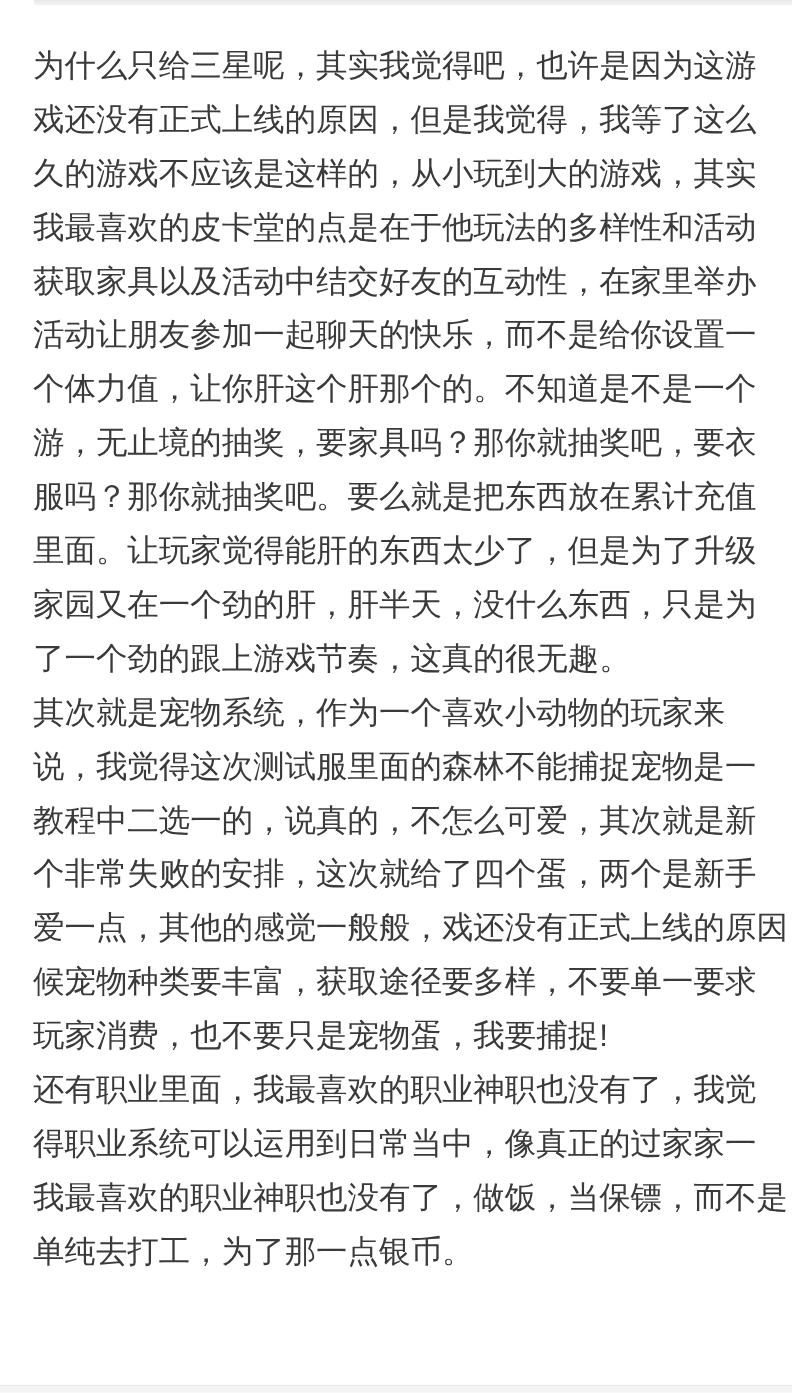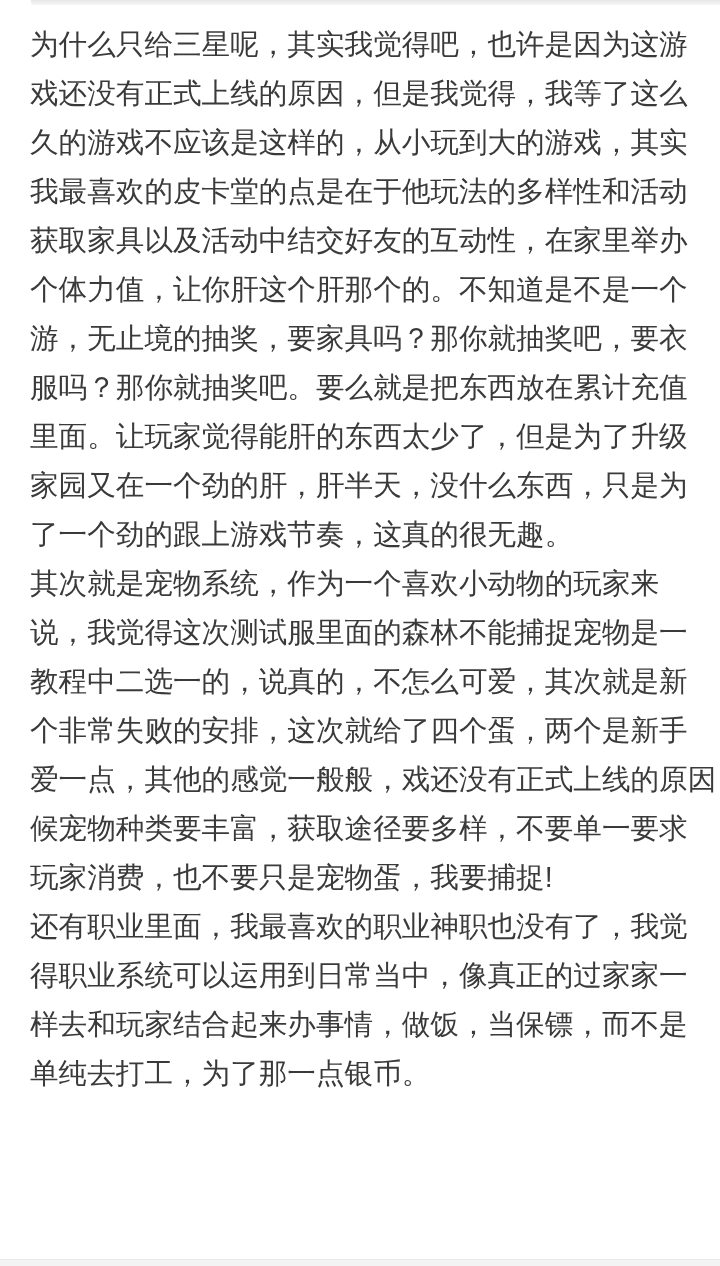--- a/index.html
+++ b/index.html
@@ -32,21 +32,21 @@
     position: absolute;
     bottom: 0;
     left: 0;
     right: 0;
     height: 6px;
     background: #f3f3f3;
     border-top: 1px solid #eaeaea;
   }
   .review-text {
     position: absolute;
-    top: 20px;
+    top: 36px;
     left: 30px;
     right: 28px;
     color: #3a3a3a;
     font-size: 28.6px;
     font-weight: 400;
   }
   .review-paragraph {
     margin: 0;
     padding: 0;
   }
@@ -63,38 +63,39 @@
 <div class="review-page">
   <div class="top-divider"></div>
 
   <div class="review-text">
     <div class="review-paragraph">
       <div class="review-line">为什么只给三星呢，其实我觉得吧，也许是因为这游</div>
       <div class="review-line">戏还没有正式上线的原因，但是我觉得，我等了这么</div>
       <div class="review-line">久的游戏不应该是这样的，从小玩到大的游戏，其实</div>
       <div class="review-line">我最喜欢的皮卡堂的点是在于他玩法的多样性和活动</div>
       <div class="review-line">获取家具以及活动中结交好友的互动性，在家里举办</div>
+      <div class="review-line">活动让朋友参加一起聊天的快乐，而不是给你设置一</div>
       <div class="review-line">个体力值，让你肝这个肝那个的。不知道是不是一个</div>
       <div class="review-line">游，无止境的抽奖，要家具吗？那你就抽奖吧，要衣</div>
       <div class="review-line">服吗？那你就抽奖吧。要么就是把东西放在累计充值</div>
       <div class="review-line">里面。让玩家觉得能肝的东西太少了，但是为了升级</div>
       <div class="review-line">家园又在一个劲的肝，肝半天，没什么东西，只是为</div>
       <div class="review-line">了一个劲的跟上游戏节奏，这真的很无趣。</div>
     </div>
     <div class="review-paragraph">
       <div class="review-line">其次就是宠物系统，作为一个喜欢小动物的玩家来</div>
       <div class="review-line">说，我觉得这次测试服里面的森林不能捕捉宠物是一</div>
       <div class="review-line">教程中二选一的，说真的，不怎么可爱，其次就是新</div>
       <div class="review-line">个非常失败的安排，这次就给了四个蛋，两个是新手</div>
       <div class="review-line">爱一点，其他的感觉一般般，戏还没有正式上线的原因</div>
       <div class="review-line">候宠物种类要丰富，获取途径要多样，不要单一要求</div>
       <div class="review-line">玩家消费，也不要只是宠物蛋，我要捕捉!</div>
     </div>
     <div class="review-paragraph">
       <div class="review-line">还有职业里面，我最喜欢的职业神职也没有了，我觉</div>
       <div class="review-line">得职业系统可以运用到日常当中，像真正的过家家一</div>
-      <div class="review-line">样去和玩家结合起来办事情，做饭，当保镖，而不是</div>
+      <div class="review-line">我最喜欢的职业神职也没有了，做饭，当保镖，而不是</div>
       <div class="review-line">单纯去打工，为了那一点银币。</div>
     </div>
   </div>
 
   <div class="bottom-divider"></div>
 </div>
 
 </body></html>

